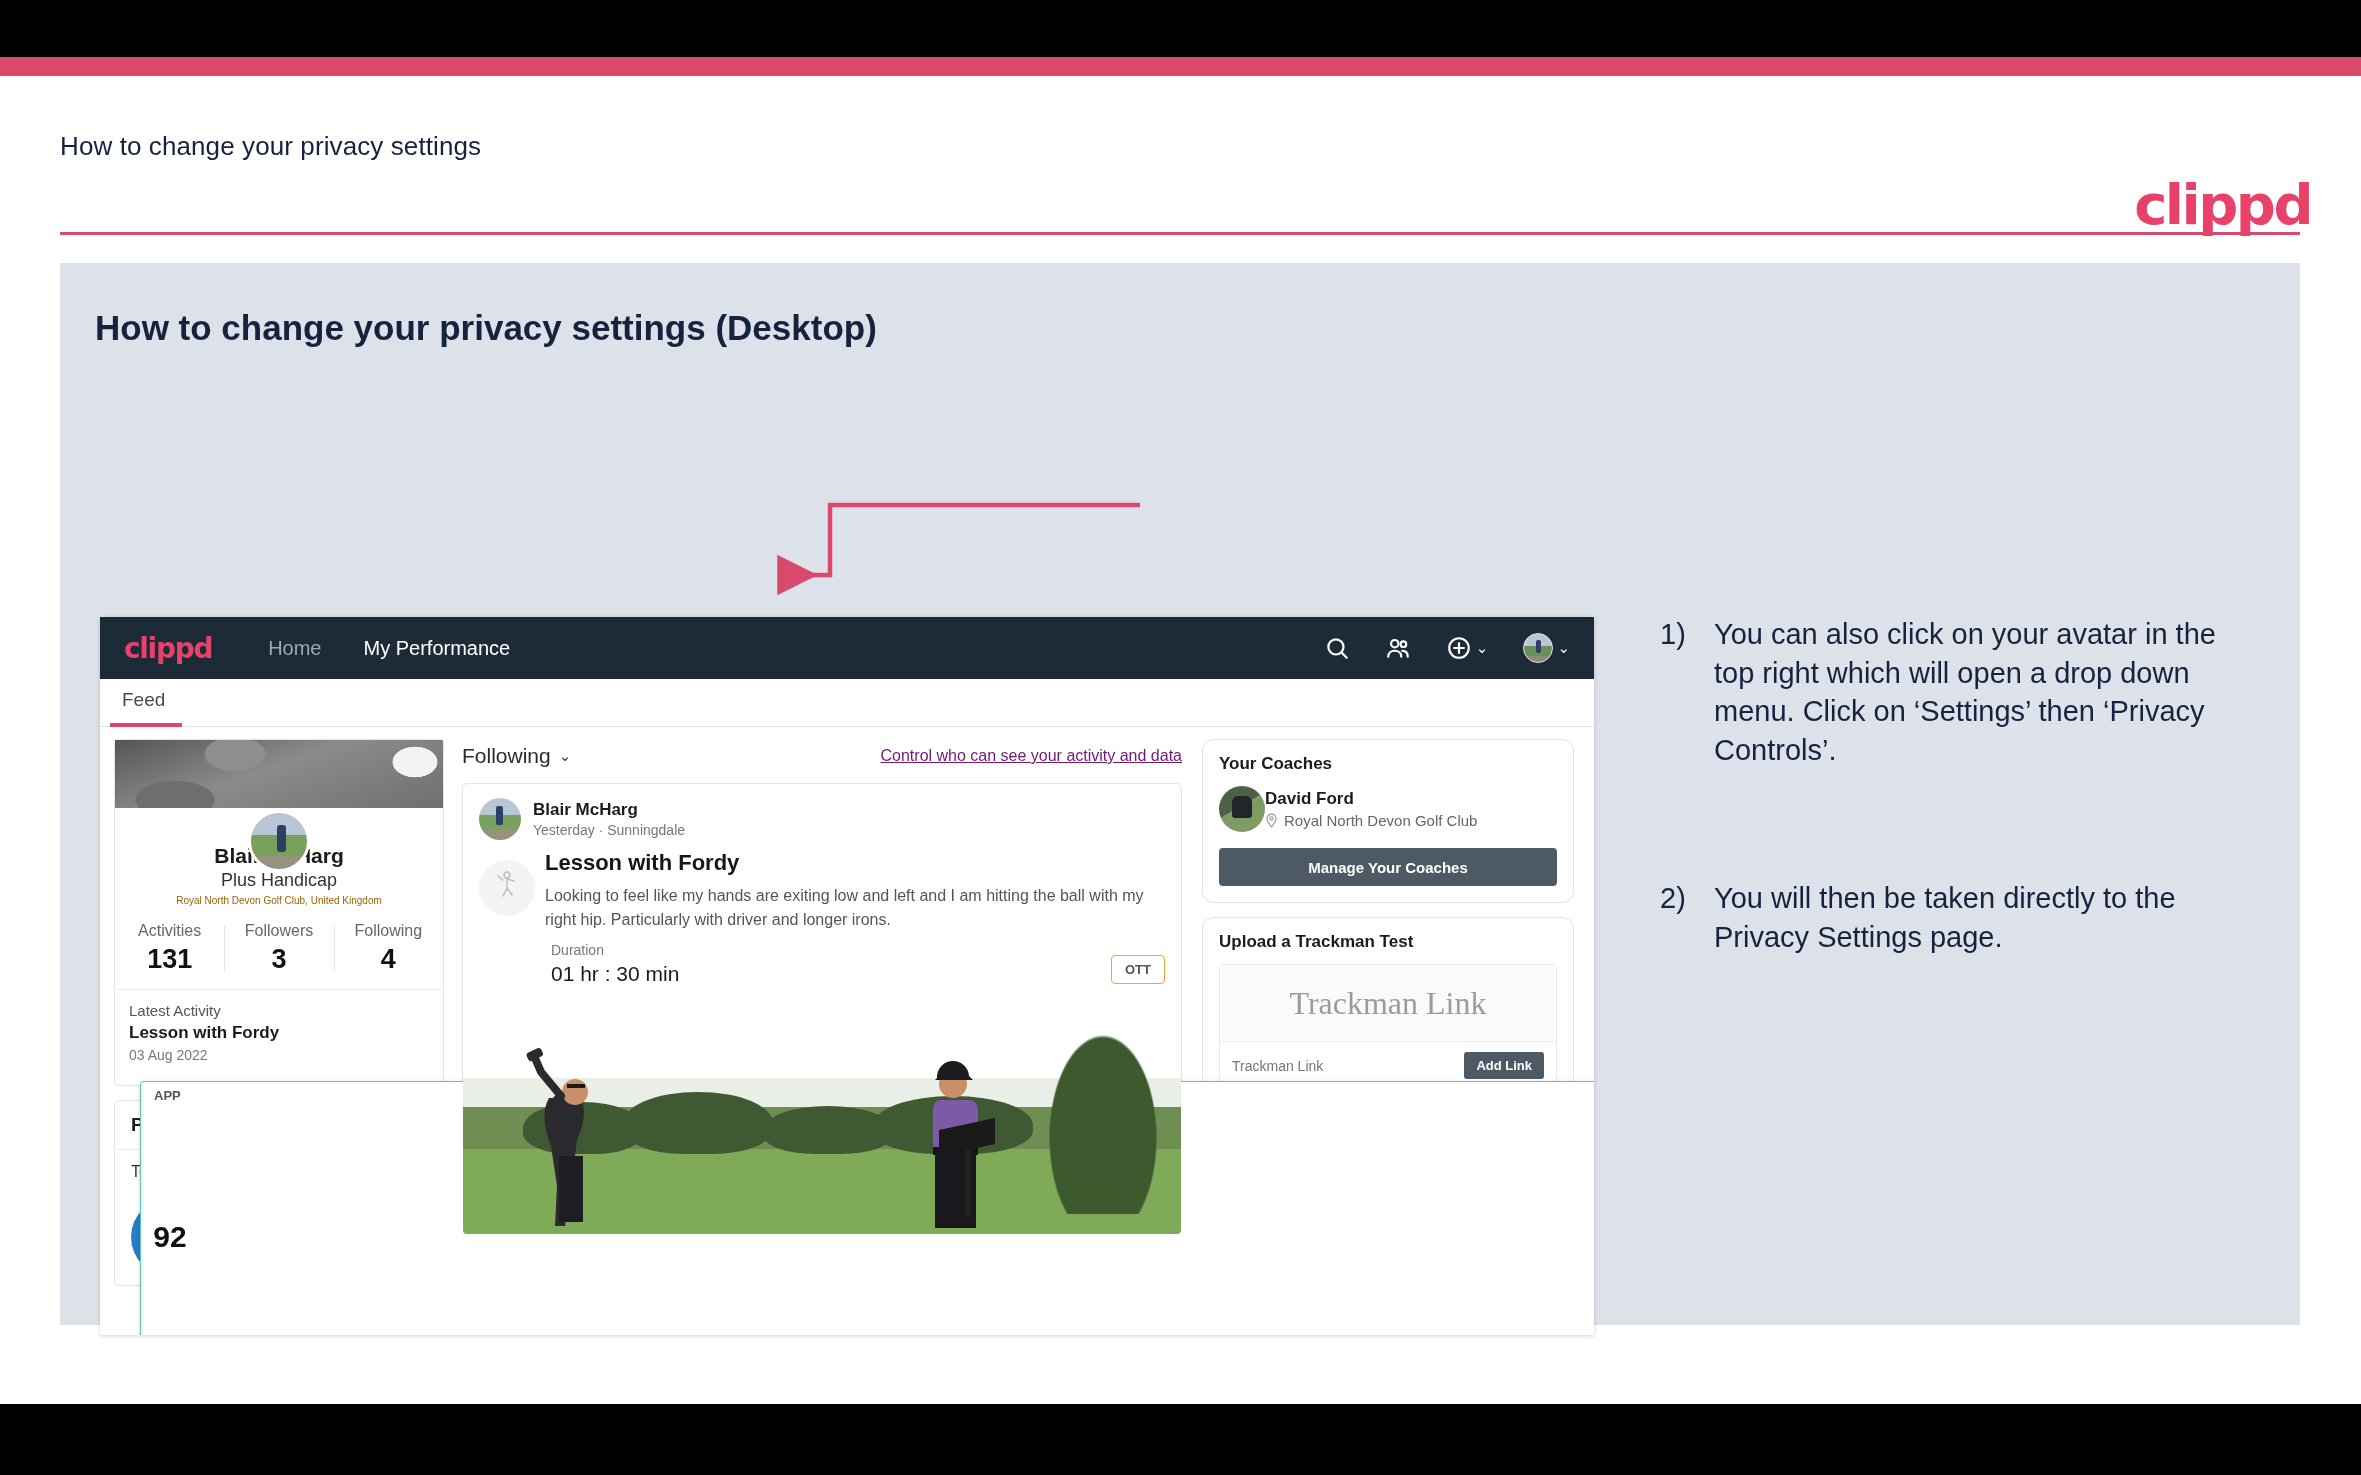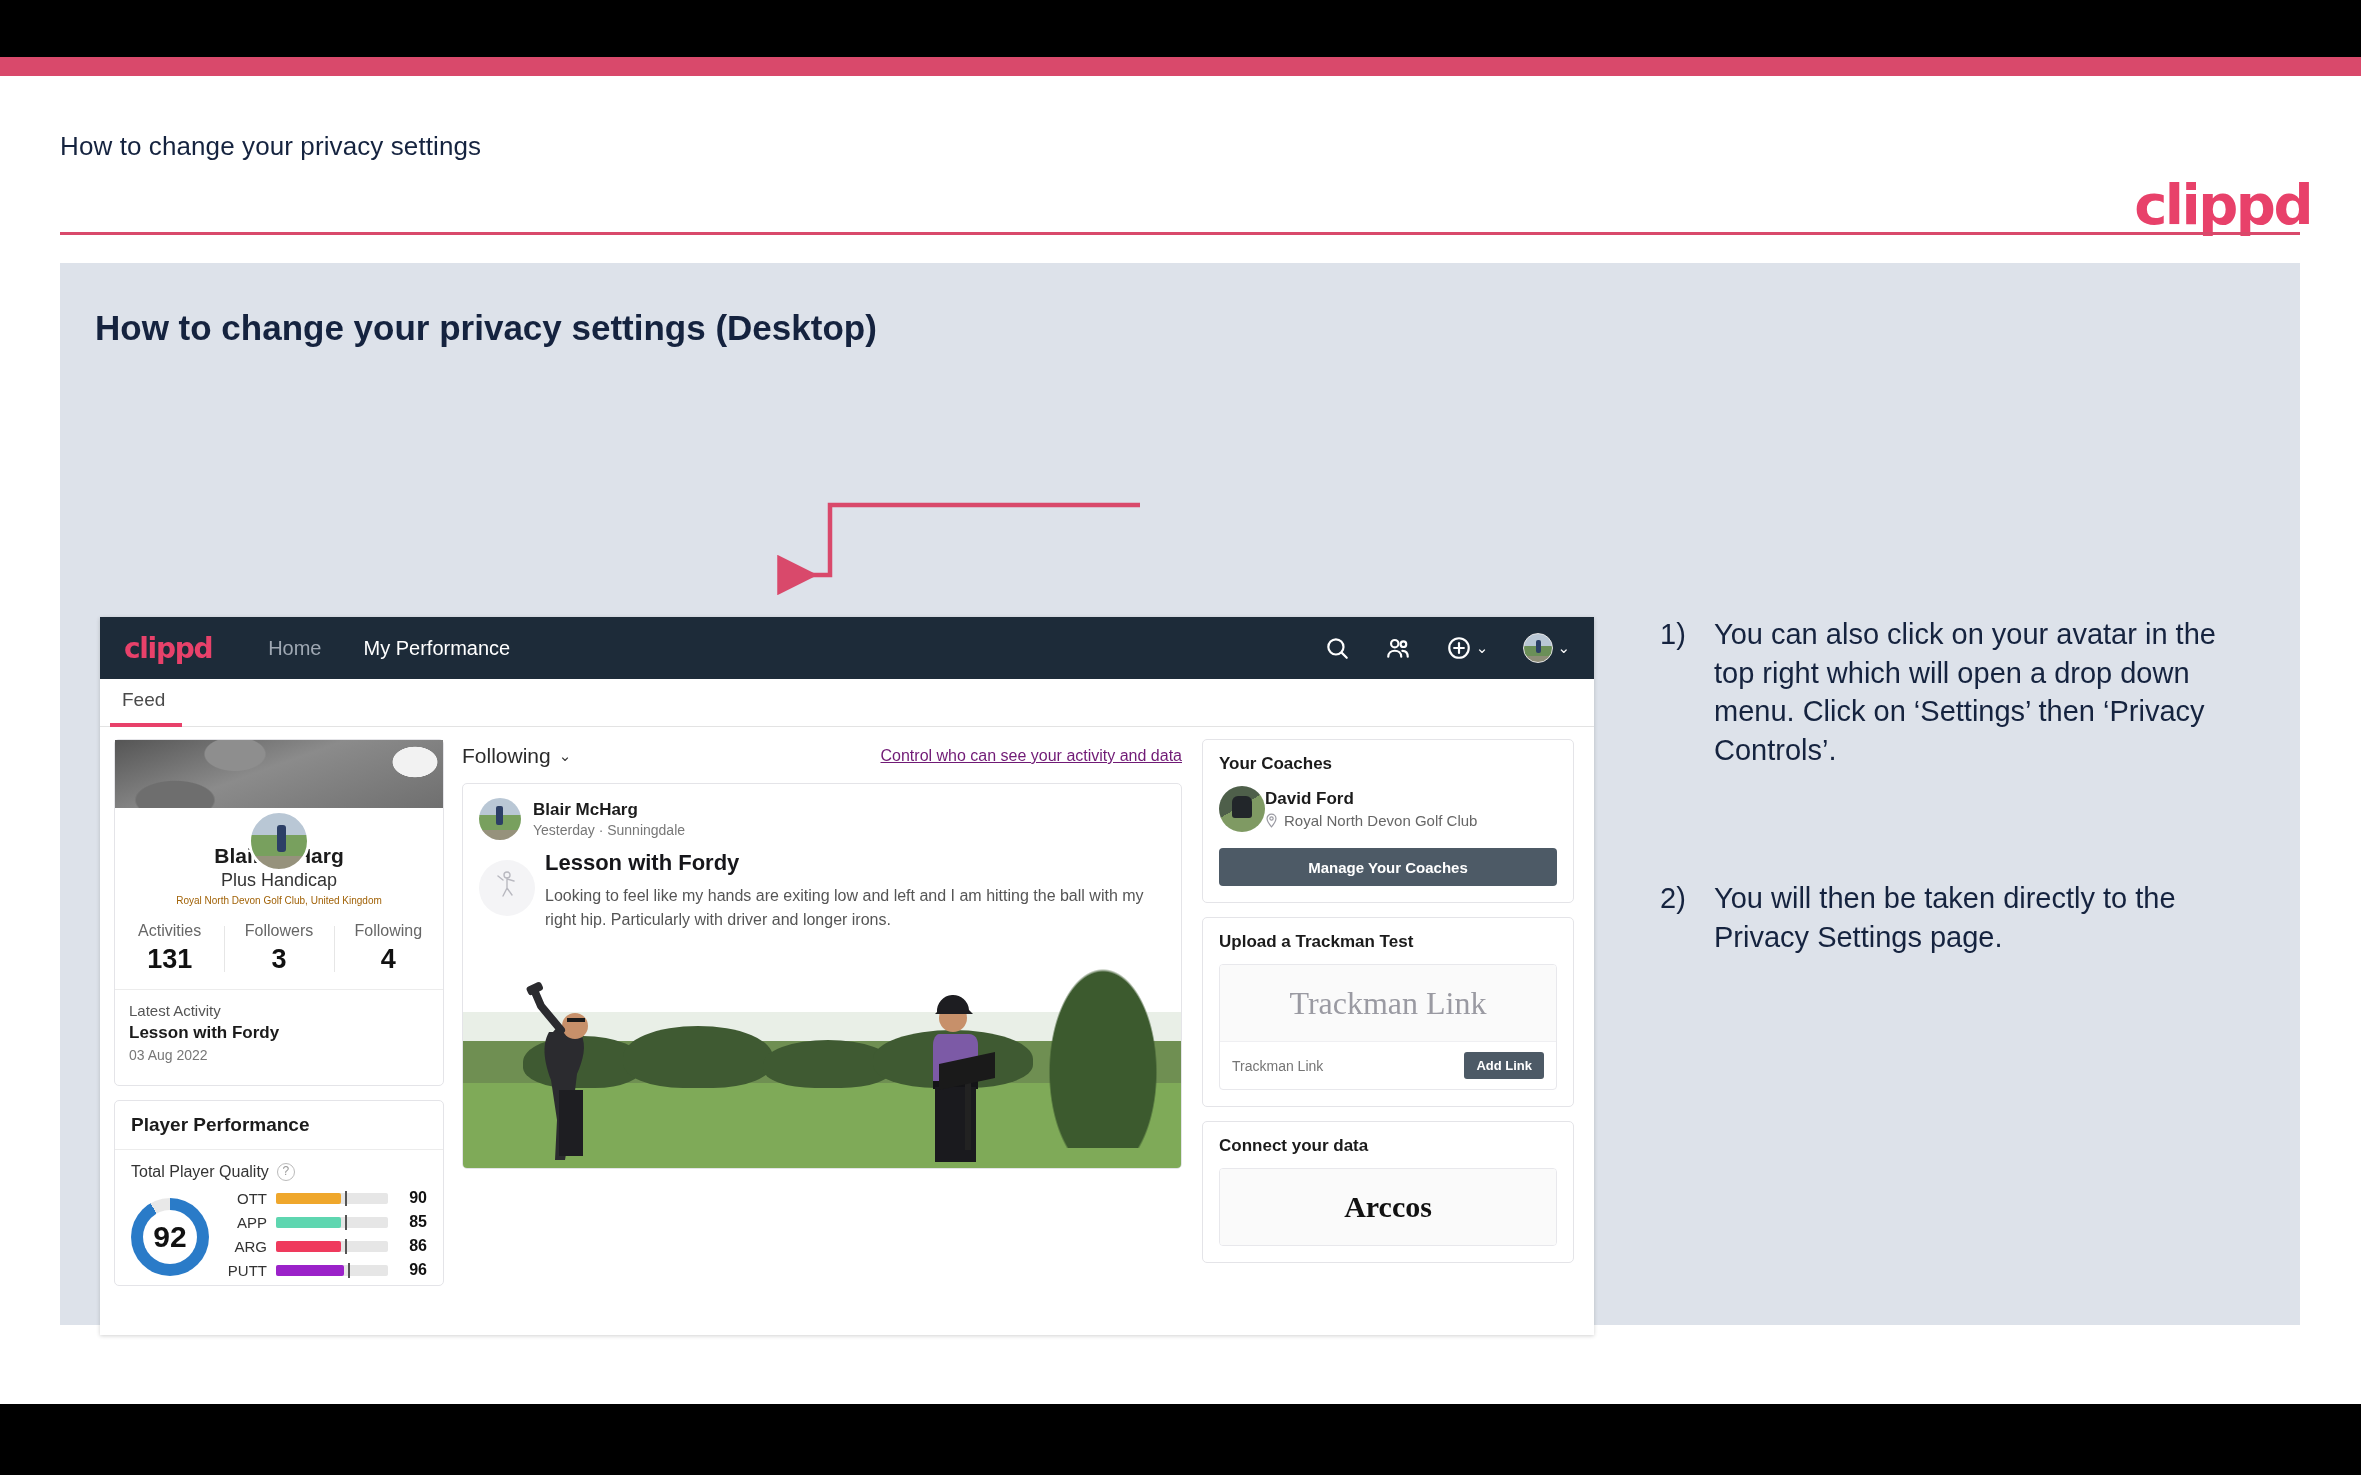--- a/index.html
+++ b/index.html
@@ -145,21 +145,21 @@
     position:relative; overflow:hidden;
   }
   .tree { position:absolute; bottom:34%; background:#3f5a32; border-radius:50% 50% 40% 40%; }
   .conifer { position:absolute; right:18px; bottom:20px; width:120px; height:190px;
              background: radial-gradient(ellipse at 50% 60%, #3c5a2e 0 62%, transparent 64%); }
   .golfer-a { position:absolute; left:60px; bottom:8px; width:90px; height:180px; }
   .golfer-b { position:absolute; right:190px; bottom:6px; width:80px; height:180px; }
 
   
   .col-right { width: 392px; padding: 12px 16px 0 4px; }
-  .r-card { background:#fff; border:1px solid #e4e4e8; border-radius:5px; padding:14px 16px 16px 16px; margin-bottom:14px; }
+  .r-card { background:#fff; border:1px solid #e4e4e8; border-radius:11px; padding:14px 16px 16px 16px; margin-bottom:14px; }
   .r-title { font-size:17px; font-weight:700; color:#1b1b1b; }
   .coach-row { display:flex; align-items:center; margin-top:12px; }
   .coach-av { width:46px;height:46px;border-radius:50%;flex:0 0 auto;
               background: linear-gradient(150deg,#4e5f4a 0 45%, #7f9a63 45% 100%); position:relative; overflow:hidden;}
   .coach-av::after{content:"";position:absolute;left:13px;top:10px;width:20px;height:22px;background:#22262a;border-radius:6px 6px 3px 3px;}
   .coach-name { font-size:17px; font-weight:700; color:#1b1b1b; }
   .coach-club { font-size:15px; color:#666; display:flex; align-items:center; gap:6px; margin-top:3px; }
   .btn-dark { margin-top:16px; width:100%; height:38px; background:#4d5a66; color:#fff; border:0; border-radius:4px;
               font-size:15px; font-weight:700; font-family:"Liberation Sans",sans-serif; cursor:pointer; }
   .inner-box { margin-top:12px; border:1px solid #e8e8ec; border-radius:4px; overflow:hidden; }
@@ -346,20 +346,30 @@
                 <svg width="30" height="36" viewBox="0 0 30 36" fill="none" stroke="currentColor" stroke-width="1.4" stroke-linecap="round">
                   <circle cx="15" cy="5" r="3"></circle>
                     <path d="M15 8v10l-4 8M15 18l5 7M11 10l-5-4M15 9l7 2"></path>
                 </svg>
               </span>
               <span>
                 <div class="post-title">Lesson with Fordy</div>
                 <div class="post-text">Looking to feel like my hands are exiting low and left and I am hitting the ball with my right hip. Particularly with driver and longer irons.</div>
               </span>
             </div>
+            <div class="post-foot">
+              <span>
+                <div class="dur-lab">Duration</div>
+                <div class="dur-val">01 hr : 30 min</div>
+              </span>
+              <span class="chips">
+                <span class="chip ott">OTT</span>
+                <span class="chip app">APP</span>
+              </span>
+            </div>
             <div class="post-img">
               <span class="tree" style="left:60px;width:120px;height:52px;"></span>
               <span class="tree" style="left:160px;width:150px;height:62px;"></span>
               <span class="tree" style="left:300px;width:130px;height:48px;"></span>
               <span class="tree" style="left:410px;width:160px;height:58px;"></span>
               <span class="conifer"></span>
               <svg class="golfer-a" viewBox="0 0 90 180">
                 <path d="M30 52c8-10 22-10 28 2 6 12 2 26-4 40l-6 50 -6 36h-10l2-40 -6-40c-6-16-10-34-2-48z" fill="#2b2b2f"></path>
                 <circle cx="52" cy="46" r="13" fill="#c7906a"></circle>
                 <path d="M44 40h18" stroke="#1a1a1a" stroke-width="4"></path>

